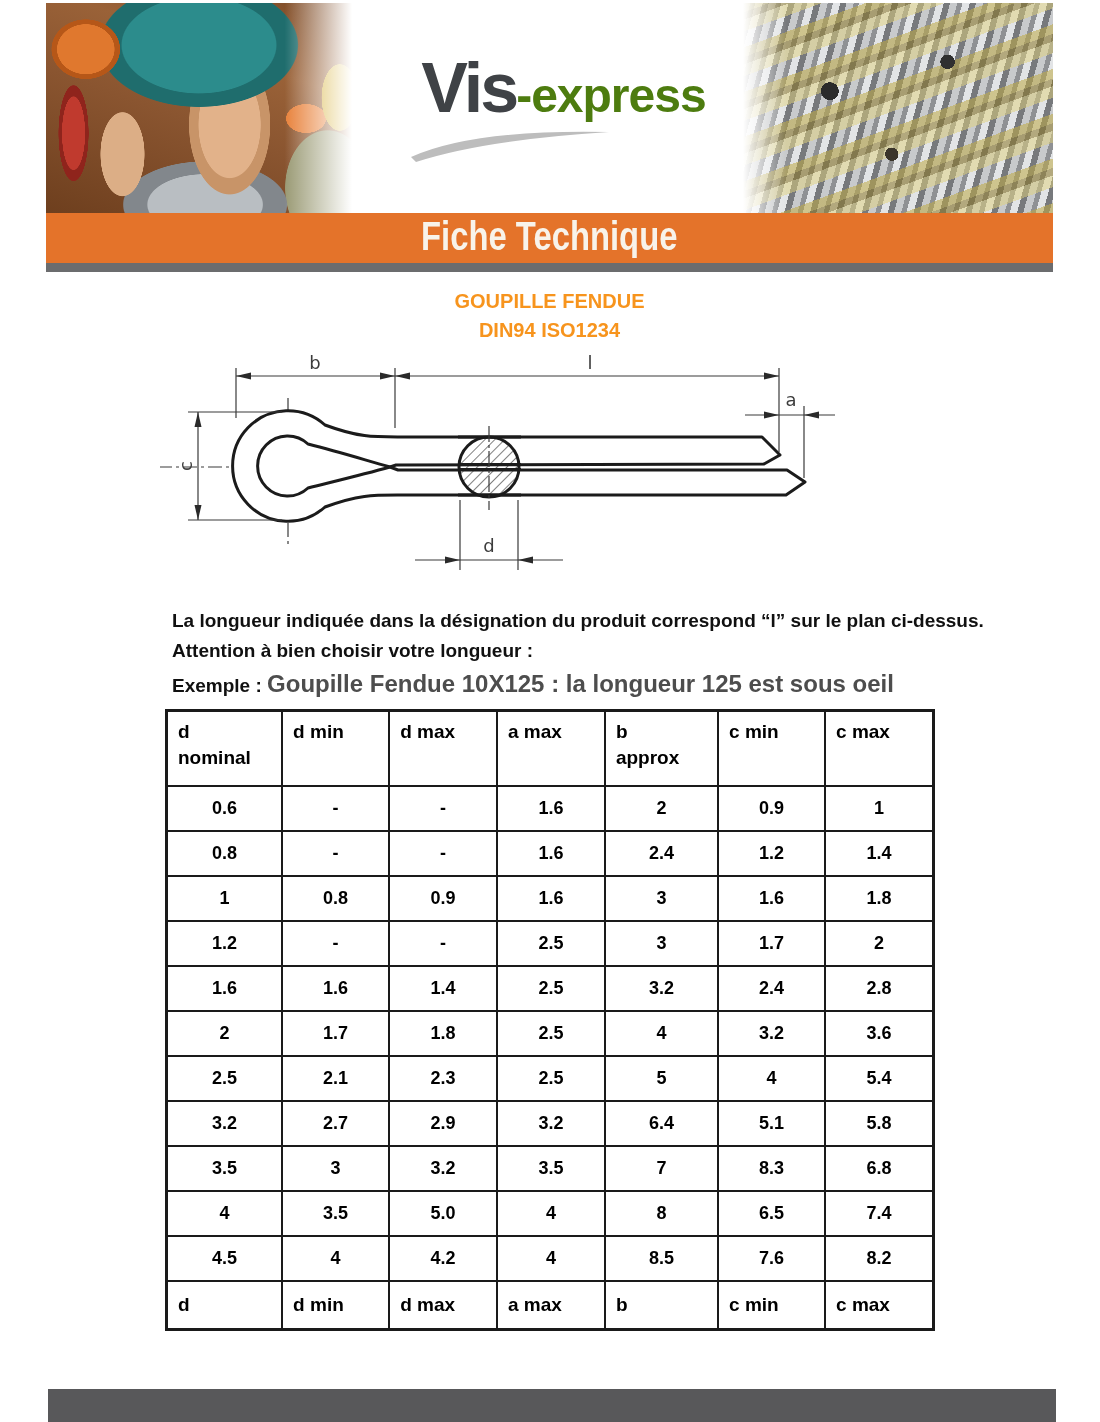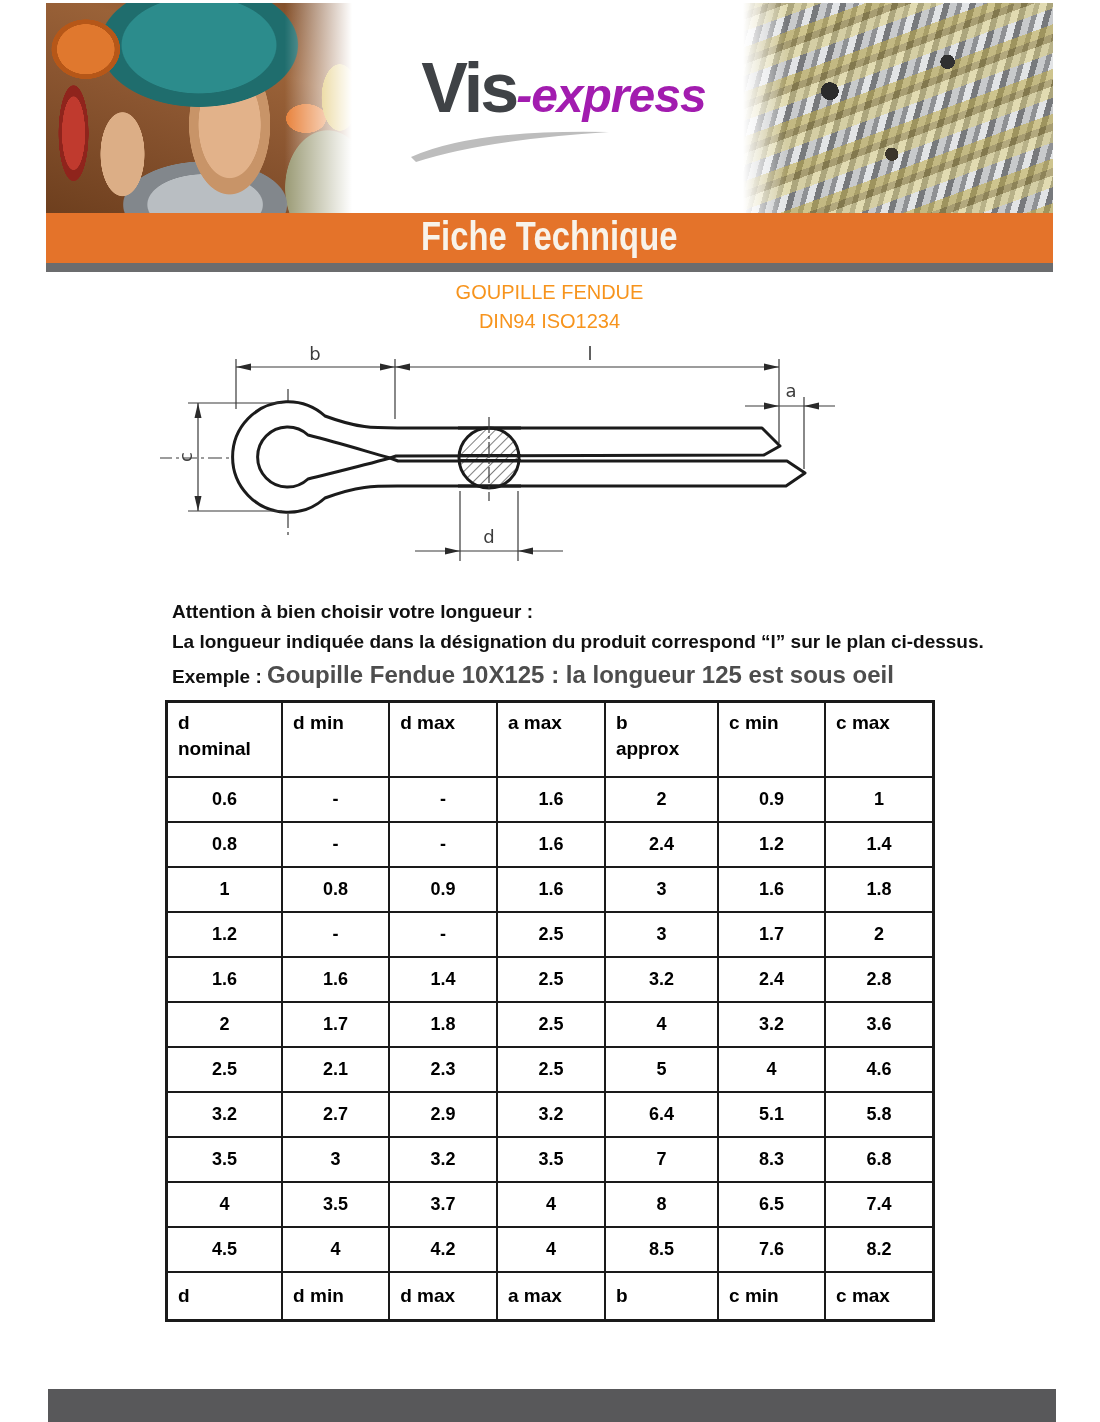--- a/index.html
+++ b/index.html
@@ -24,41 +24,41 @@
       radial-gradient(ellipse 110px 58px at 52% 96%, #b9bec2 0 52%, #82878c 53% 74%, rgba(0,0,0,0) 75%),
       radial-gradient(ellipse 70px 95px at 92% 88%, #9a9a74 0 60%, rgba(0,0,0,0) 61%),
       linear-gradient(20deg, #6e3f1e, #8a5530 45%, #9a6238 70%, #7c4a26);
   }
   .photo-left::after{content:"";position:absolute;inset:0;
       background:linear-gradient(90deg, rgba(255,255,255,0) 78%, #ffffff 100%);}
   .logo-area{flex:1;background:#ffffff;display:flex;flex-direction:column;
       align-items:center;justify-content:center;}
   .logo-line{white-space:nowrap;line-height:1;}
   .logo-vis{font-size:70px;font-weight:bold;color:#3f4246;letter-spacing:-3px;margin-left:32px;}
-  .logo-express{font-size:48px;font-weight:bold;font-style:italic;color:#a21caf;letter-spacing:-1px;text-align:right;}
+  .logo-express{font-size:48px;font-weight:bold;color:#4d7c0f;letter-spacing:-1px;text-align:right;}
   .swoosh{margin:4px 60px 0 0;display:block;}
   .photo-right{
     width:310px;
     background:
       radial-gradient(circle 16px at 28% 42%, #2b2b2b 0 55%, rgba(0,0,0,0) 56%),
       radial-gradient(circle 13px at 66% 28%, #303030 0 55%, rgba(0,0,0,0) 56%),
       radial-gradient(circle 12px at 48% 72%, #3a342a 0 55%, rgba(0,0,0,0) 56%),
       repeating-linear-gradient(160deg, rgba(190,170,70,.55) 0 9px, rgba(140,120,40,.55) 9px 16px, rgba(225,210,125,.5) 16px 27px, rgba(255,255,255,0) 27px 42px),
       repeating-linear-gradient(105deg, #c8cacc 0 7px, #8f9194 7px 12px, #e2e4e6 12px 19px, #77797c 19px 25px),
       linear-gradient(#aaaaaa,#888888);
   }
   .photo-right::before{content:"";position:absolute;inset:0;
       background:linear-gradient(90deg, #ffffff 0%, rgba(255,255,255,0) 14%);}
   
   .banner{height:50px;display:flex;align-items:flex-start;justify-content:center;}
   .banner-text{font-size:41px;font-weight:bold;color:#f8f3ea;
       transform:scaleX(.8);letter-spacing:0;}
   .gray-strip{height:9px;}
   
-  .doc-title{margin-top:6px;text-align:center;font-weight:normal;font-size:20px;line-height:29px;}
+  .doc-title{margin-top:15px;text-align:center;font-weight:bold;font-size:20px;line-height:29px;}
   
   .drawing-wrap{margin:3px 0 0 114px;}
   
   .note{margin:4px 0 0 126px;width:836px;font-size:19px;font-weight:bold;
       color:#101010;line-height:30px;}
   .example-line{margin-top:1px;line-height:34px;}
   .example-text{font-size:24px;color:#4d4d4d;}
   
   table.spec{margin:6px 0 0 119px;border-collapse:collapse;width:770px;
       border:3px solid #1a1a1a;}
@@ -153,22 +153,22 @@
           <text x="155" y="21">b</text>
           <text x="430" y="21">l</text>
           <text x="631" y="58">a</text>
           <text x="26" y="124" transform="rotate(-90 26 118)">c</text>
           <text x="329" y="204">d</text>
         </g>
       </svg>
     </div>
 
     <div class="note">
+      <div>La longueur indiquée dans la désignation du produit correspond “l” sur le plan ci-dessus.</div>
       <div>Attention à bien choisir votre longueur :</div>
-      <div>La longueur indiquée dans la désignation du produit correspond “l” sur le plan ci-dessus.</div>
       <div class="example-line">
         <span class="example-label">Exemple : </span><span class="example-text">Goupille Fendue 10X125 : la longueur 125 est sous oeil</span>
       </div>
     </div>
 
     <table class="spec">
       <thead>
           <tr>
             <th>
               <div>d</div>
@@ -250,21 +250,21 @@
             <td>3.2</td>
             <td>3.6</td>
           </tr>
           <tr>
             <td>2.5</td>
             <td>2.1</td>
             <td>2.3</td>
             <td>2.5</td>
             <td>5</td>
             <td>4</td>
-            <td>4.6</td>
+            <td>5.4</td>
           </tr>
           <tr>
             <td>3.2</td>
             <td>2.7</td>
             <td>2.9</td>
             <td>3.2</td>
             <td>6.4</td>
             <td>5.1</td>
             <td>5.8</td>
           </tr>
@@ -273,21 +273,21 @@
             <td>3</td>
             <td>3.2</td>
             <td>3.5</td>
             <td>7</td>
             <td>8.3</td>
             <td>6.8</td>
           </tr>
           <tr>
             <td>4</td>
             <td>3.5</td>
-            <td>3.7</td>
+            <td>5.0</td>
             <td>4</td>
             <td>8</td>
             <td>6.5</td>
             <td>7.4</td>
           </tr>
           <tr>
             <td>4.5</td>
             <td>4</td>
             <td>4.2</td>
             <td>4</td>

